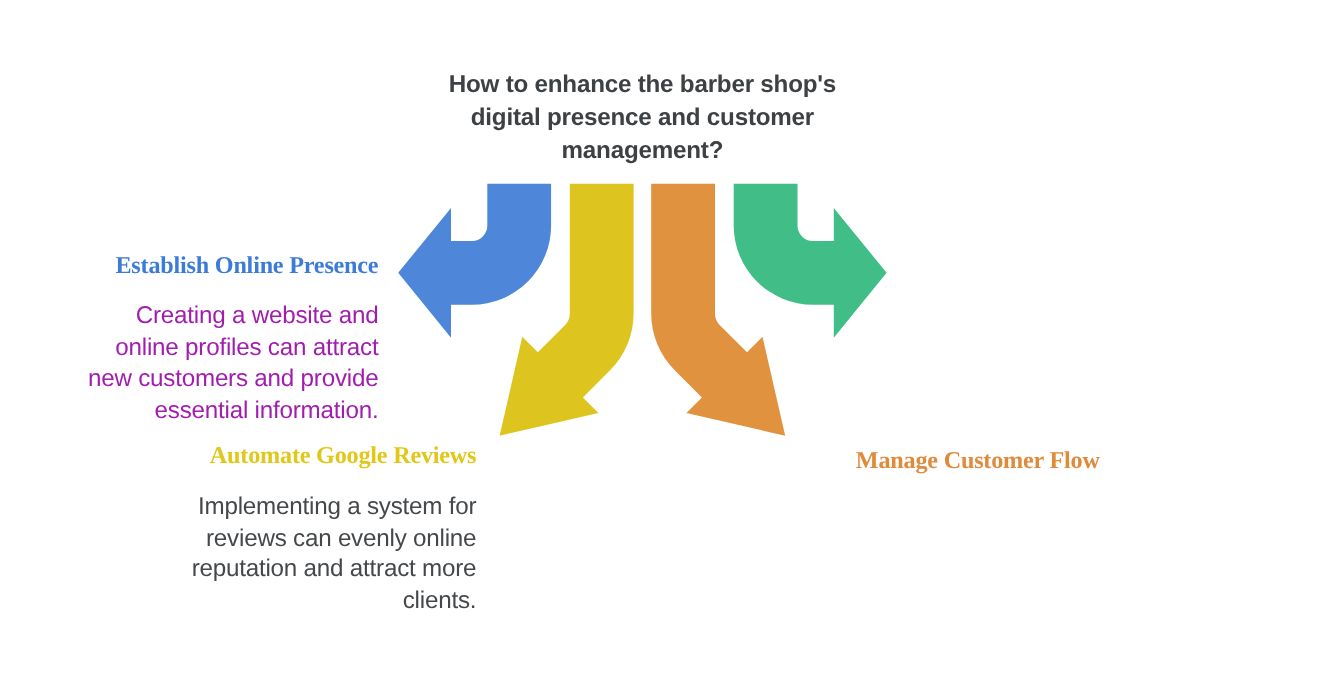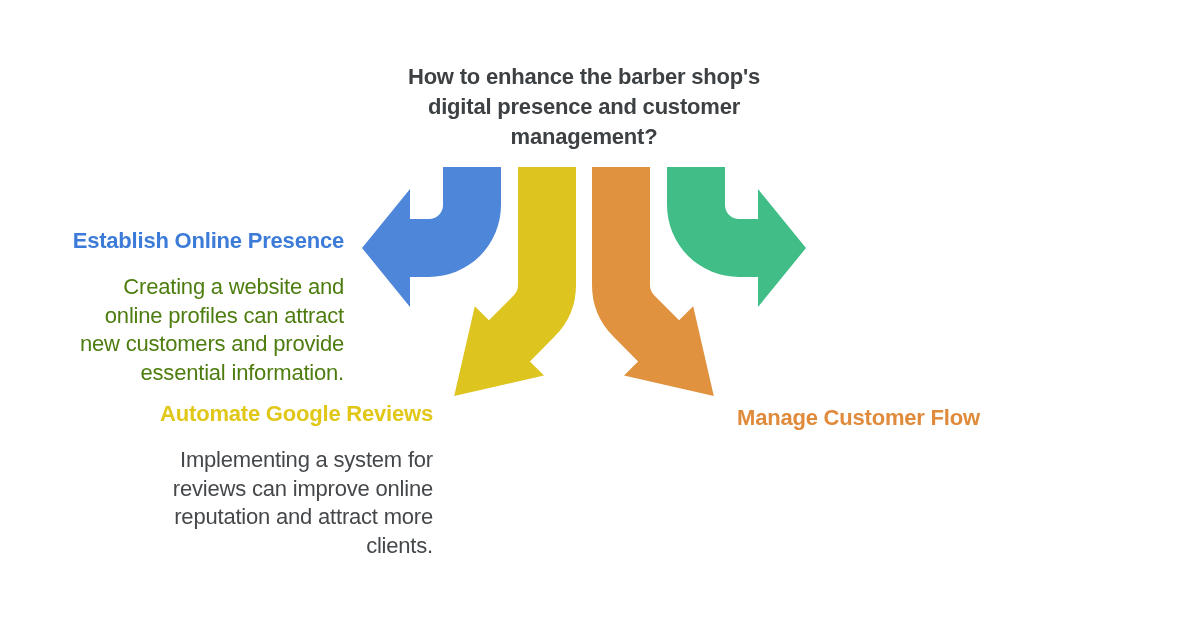--- a/index.html
+++ b/index.html
@@ -38,64 +38,65 @@
   .section {
     position: absolute;
     width: 340px;
   }
   .section h2 {
     margin: 0 0 19px 0;
     font-size: 22px;
     font-weight: bold;
     line-height: 26px;
     letter-spacing: -0.2px;
+    font-family: Liberation Serif, serif;
   }
   .section p {
     margin: 0;
     font-size: 22px;
     line-height: 28.5px;
     white-space: pre-line;
     letter-spacing: -0.2px;
   }
   .align-right { text-align: right; }
   .align-left  { text-align: left; }
   #sec-establish { top: 228px; right: 856px; }
   #sec-activate  { top: 228px; left: 827px;  }
   #sec-automate  { top: 401px; right: 767px; }
-  #sec-manage    { top: 405px; left: 737px;  }
+  #sec-manage    { top: 405px; left: 778px;  }
 </style>
 </head>
 <body style="background: rgb(255, 255, 255);">
 
 <div class="stage">
 
   <svg class="arrows-svg" width="1200" height="631" viewBox="0 0 1200 631" aria-hidden="true">
     <path d="M443 167 L501 167 L501 205 A72 72 0 0 1 429 277 L410 277 L410 307 L362 248 L410 189 L410 219 L429 219 A14 14 0 0 0 443 205 Z" fill="#4e86d9"></path>
     <path d="M518 167 L576 167 L576 285 A73 73 0 0 1 554.6 336.6 L529.9 361.4 L544 375.5 L454.2 396.1 L474.8 306.2 L488.9 320.3 L513.6 295.6 A15 15 0 0 0 518 285 Z" fill="#ddc41e"></path>
     <path d="M650 167 L592 167 L592 285 A73 73 0 0 0 613.4 336.6 L638.1 361.4 L624 375.5 L713.8 396.1 L693.2 306.2 L679.1 320.3 L654.4 295.6 A15 15 0 0 1 650 285 Z" fill="#e0923f"></path>
     <path d="M725 167 L667 167 L667 205 A72 72 0 0 0 739 277 L758 277 L758 307 L806 248 L758 189 L758 219 L739 219 A14 14 0 0 1 725 205 Z" fill="#41bd87"></path>
   </svg>
 
   <div class="title" style="color: rgb(61, 65, 68);">How to enhance the barber shop's
 digital presence and customer
 management?</div>
 
   <div class="section align-right" id="sec-establish">
     <h2 style="color: rgb(60, 124, 216);">Establish Online Presence</h2>
-    <p style="color: #4d7c0f;">Creating a website and
+    <p style="color: #a21caf;">Creating a website and
 online profiles can attract
 new customers and provide
 essential information.</p>
   </div>
 
 
   <div class="section align-right" id="sec-automate">
     <h2 style="color: rgb(224, 199, 24);">Automate Google Reviews</h2>
     <p style="color: rgb(69, 72, 75);">Implementing a system for
-reviews can improve online
+reviews can evenly online
 reputation and attract more
 clients.</p>
   </div>
 
   <div class="section align-left" id="sec-manage">
     <h2 style="color: rgb(224, 138, 59);">Manage Customer Flow</h2>
   </div>
 
 </div>
 

